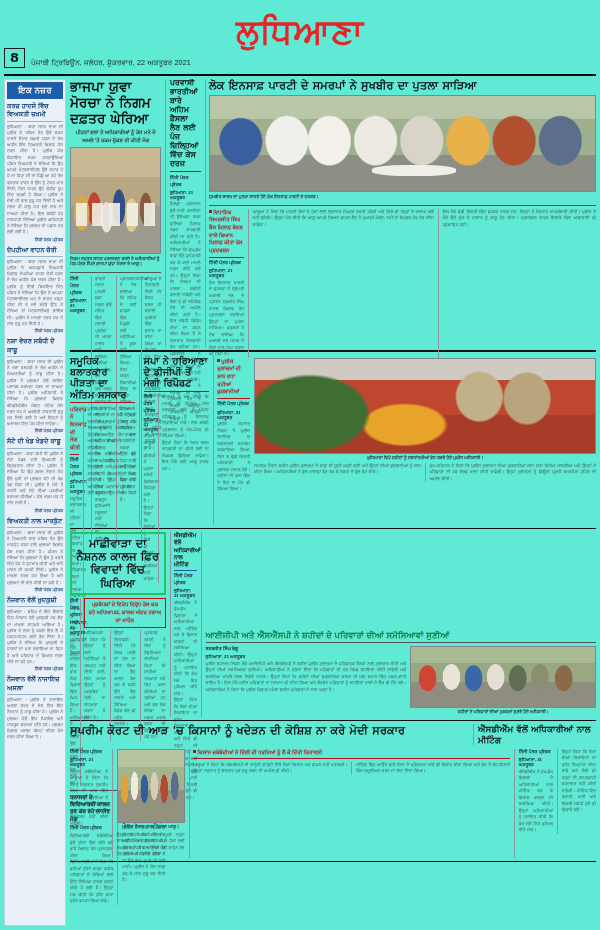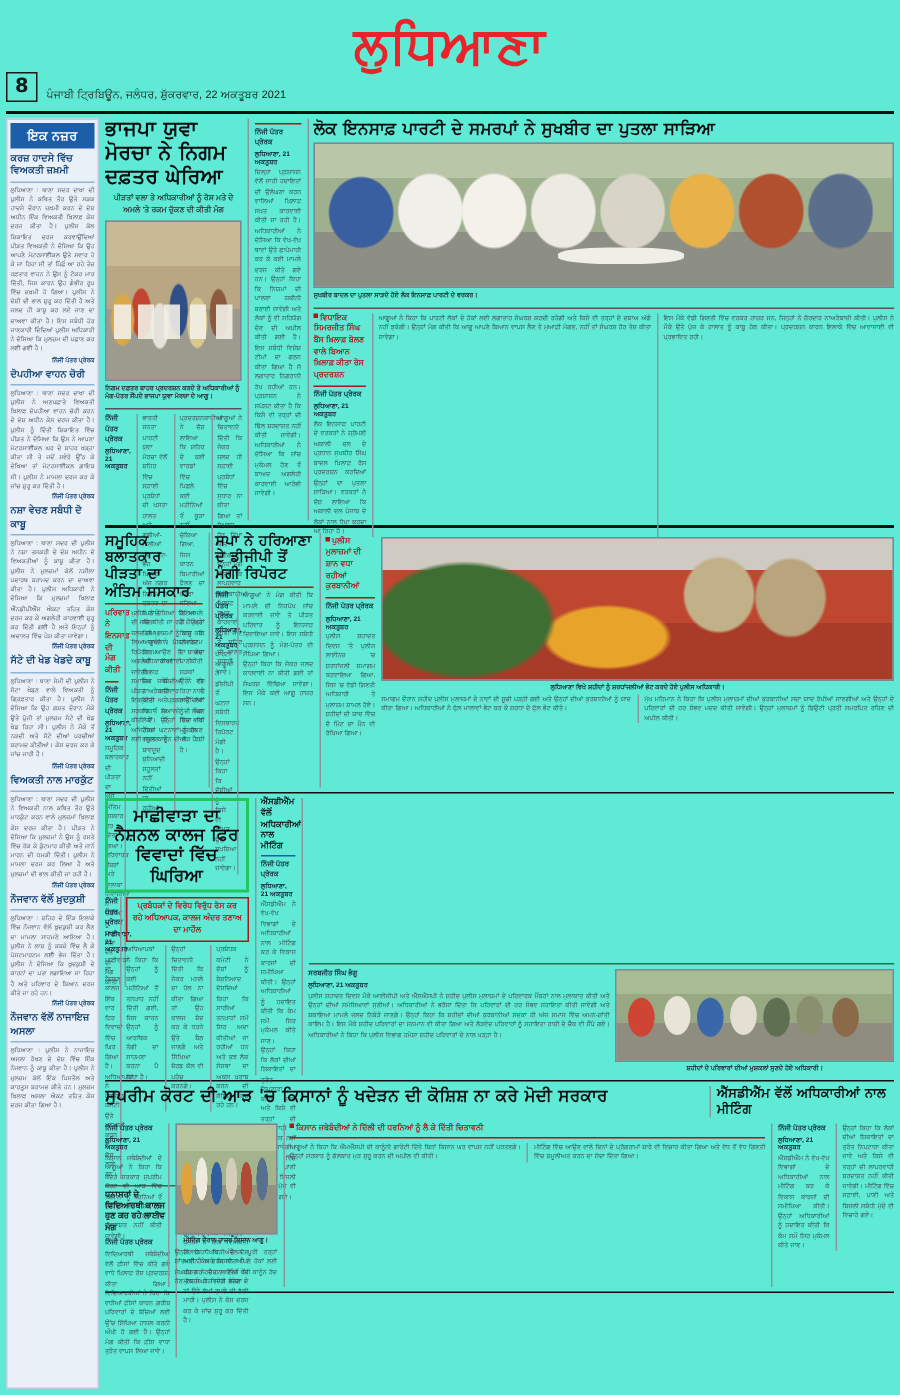--- a/index.html
+++ b/index.html
@@ -392,20 +392,21 @@
             <div class="sep-v"></div>
             <div class="col" style="width:44px;">
               <div class="body-text">ਆਗੂਆਂ ਨੇ ਚਿਤਾਵਨੀ ਦਿੱਤੀ ਕਿ ਜੇਕਰ ਜਲਦ ਹੀ ਸਫ਼ਾਈ ਪ੍ਰਬੰਧਾਂ ਵਿੱਚ ਸੁਧਾਰ ਨਾ ਕੀਤਾ ਗਿਆ ਤਾਂ ਸੰਘਰਸ਼ ਹੋਰ ਤਿੱਖਾ ਕੀਤਾ ਜਾਵੇਗਾ। ਉਨ੍ਹਾਂ ਮੰਗ ਕੀਤੀ ਕਿ ਲਾਪਰਵਾਹ ਅਧਿਕਾਰੀਆਂ ਖ਼ਿਲਾਫ਼ ਸਖ਼ਤ ਕਾਰਵਾਈ ਕੀਤੀ ਜਾਵੇ ਤੇ ਸ਼ਹਿਰ ਦੀ ਹਾਲਤ ਸੁਧਾਰੀ ਜਾਵੇ।</div>
             </div>
           </div>
         </section>
 
         <div class="sep-v"></div>
 
         <section class="col" style="width:62px;">
+          <div class="headline h-tiny">ਪਰਵਾਸੀ ਭਾਰਤੀਆਂ ਬਾਰੇ ਅਹਿਮ ਫ਼ੈਸਲਾ ਲੈਣ ਲਈ ਪੰਜ ਜ਼ਿਲ੍ਹਿਆਂ ਵਿੱਚ ਕੇਸ ਦਰਜ</div>
           <div class="red-bar"></div>
           <div class="byline">ਨਿੱਜੀ ਪੱਤਰ ਪ੍ਰੇਰਕ</div>
           <div class="dateloc">ਲੁਧਿਆਣਾ, 21 ਅਕਤੂਬਰ</div>
           <div class="body-text">ਜ਼ਿਲ੍ਹਾ ਪ੍ਰਸ਼ਾਸਨ ਵੱਲੋਂ ਜਾਰੀ ਹਦਾਇਤਾਂ ਦੀ ਉਲੰਘਣਾ ਕਰਨ ਵਾਲਿਆਂ ਖ਼ਿਲਾਫ਼ ਸਖ਼ਤ ਕਾਰਵਾਈ ਕੀਤੀ ਜਾ ਰਹੀ ਹੈ। ਅਧਿਕਾਰੀਆਂ ਨੇ ਦੱਸਿਆ ਕਿ ਵੱਖ-ਵੱਖ ਥਾਵਾਂ ਉਤੇ ਛਾਪੇਮਾਰੀ ਕਰ ਕੇ ਕਈ ਮਾਮਲੇ ਦਰਜ ਕੀਤੇ ਗਏ ਹਨ। ਉਨ੍ਹਾਂ ਕਿਹਾ ਕਿ ਨਿਯਮਾਂ ਦੀ ਪਾਲਣਾ ਯਕੀਨੀ ਬਣਾਈ ਜਾਵੇਗੀ ਅਤੇ ਲੋਕਾਂ ਨੂੰ ਵੀ ਸਹਿਯੋਗ ਦੇਣ ਦੀ ਅਪੀਲ ਕੀਤੀ ਗਈ ਹੈ। ਇਸ ਸਬੰਧੀ ਵਿਸ਼ੇਸ਼ ਟੀਮਾਂ ਦਾ ਗਠਨ ਕੀਤਾ ਗਿਆ ਹੈ ਜੋ ਲਗਾਤਾਰ ਨਿਗਰਾਨੀ ਰੱਖ ਰਹੀਆਂ ਹਨ। ਪ੍ਰਸ਼ਾਸਨ ਨੇ ਸਪੱਸ਼ਟ ਕੀਤਾ ਹੈ ਕਿ ਕਿਸੇ ਵੀ ਤਰ੍ਹਾਂ ਦੀ ਢਿੱਲ ਬਰਦਾਸ਼ਤ ਨਹੀਂ ਕੀਤੀ ਜਾਵੇਗੀ। ਅਧਿਕਾਰੀਆਂ ਨੇ ਦੱਸਿਆ ਕਿ ਜਾਂਚ ਮੁਕੰਮਲ ਹੋਣ ਤੋਂ ਬਾਅਦ ਅਗਲੇਰੀ ਕਾਰਵਾਈ ਆਰੰਭੀ ਜਾਵੇਗੀ।</div>
         </section>
 
         <div class="sep-v"></div>
 
         <section class="col" style="flex:1 1 auto;">
           <div class="headline h-major">ਲੋਕ ਇਨਸਾਫ਼ ਪਾਰਟੀ ਦੇ ਸਮਰਪਾਂ ਨੇ ਸੁਖਬੀਰ ਦਾ ਪੁਤਲਾ ਸਾੜਿਆ</div>
@@ -557,20 +558,21 @@
           <div class="blue-rule"></div>
           <div class="byline">ਨਿੱਜੀ ਪੱਤਰ ਪ੍ਰੇਰਕ</div>
           <div class="dateloc">ਲੁਧਿਆਣਾ, 21 ਅਕਤੂਬਰ</div>
           <div class="body-text">ਐੱਸਡੀਐੱਮ ਨੇ ਵੱਖ-ਵੱਖ ਵਿਭਾਗਾਂ ਦੇ ਅਧਿਕਾਰੀਆਂ ਨਾਲ ਮੀਟਿੰਗ ਕਰ ਕੇ ਵਿਕਾਸ ਕਾਰਜਾਂ ਦੀ ਸਮੀਖਿਆ ਕੀਤੀ। ਉਨ੍ਹਾਂ ਅਧਿਕਾਰੀਆਂ ਨੂੰ ਹਦਾਇਤ ਕੀਤੀ ਕਿ ਕੰਮ ਸਮੇਂ ਸਿਰ ਮੁਕੰਮਲ ਕੀਤੇ ਜਾਣ।</div>
           <div class="body-text">ਉਨ੍ਹਾਂ ਕਿਹਾ ਕਿ ਲੋਕਾਂ ਦੀਆਂ ਸ਼ਿਕਾਇਤਾਂ ਦਾ ਤੁਰੰਤ ਨਿਪਟਾਰਾ ਕੀਤਾ ਜਾਵੇ ਅਤੇ ਕਿਸੇ ਵੀ ਤਰ੍ਹਾਂ ਦੀ ਲਾਪਰਵਾਹੀ ਬਰਦਾਸ਼ਤ ਨਹੀਂ ਕੀਤੀ ਜਾਵੇਗੀ। ਮੀਟਿੰਗ ਵਿੱਚ ਸਫ਼ਾਈ, ਪਾਣੀ ਅਤੇ ਬਿਜਲੀ ਸਬੰਧੀ ਮੁੱਦੇ ਵੀ ਵਿਚਾਰੇ ਗਏ।</div>
         </section>
 
         <div class="sep-v"></div>
 
         <section class="col" style="flex:1 1 auto;align-self:flex-end;">
+          <div class="green-head">ਆਈਜੀਪੀ ਅਤੇ ਐੱਸਐੱਸਪੀ ਨੇ ਸ਼ਹੀਦਾਂ ਦੇ ਪਰਿਵਾਰਾਂ ਦੀਆਂ ਸਮੱਸਿਆਵਾਂ ਸੁਣੀਆਂ</div>
           <div class="hrule thin" style="margin:2px 0 3px;"></div>
           <div class="col-wrap" style="gap:4px;">
             <div class="col" style="flex:1 1 52%;">
               <div class="byline">ਸਰਬਜੀਤ ਸਿੰਘ ਭੰਗੂ</div>
               <div class="dateloc">ਲੁਧਿਆਣਾ, 21 ਅਕਤੂਬਰ</div>
               <div class="body-text">ਪੁਲੀਸ ਸ਼ਹਾਦਤ ਦਿਵਸ ਮੌਕੇ ਆਈਜੀਪੀ ਅਤੇ ਐੱਸਐੱਸਪੀ ਨੇ ਸ਼ਹੀਦ ਪੁਲੀਸ ਮੁਲਾਜ਼ਮਾਂ ਦੇ ਪਰਿਵਾਰਕ ਮੈਂਬਰਾਂ ਨਾਲ ਮੁਲਾਕਾਤ ਕੀਤੀ ਅਤੇ ਉਨ੍ਹਾਂ ਦੀਆਂ ਸਮੱਸਿਆਵਾਂ ਸੁਣੀਆਂ। ਅਧਿਕਾਰੀਆਂ ਨੇ ਭਰੋਸਾ ਦਿੱਤਾ ਕਿ ਪਰਿਵਾਰਾਂ ਦੀ ਹਰ ਸੰਭਵ ਸਹਾਇਤਾ ਕੀਤੀ ਜਾਵੇਗੀ ਅਤੇ ਬਕਾਇਆ ਮਾਮਲੇ ਜਲਦ ਨਿਬੇੜੇ ਜਾਣਗੇ। ਉਨ੍ਹਾਂ ਕਿਹਾ ਕਿ ਸ਼ਹੀਦਾਂ ਦੀਆਂ ਕੁਰਬਾਨੀਆਂ ਸਦਕਾ ਹੀ ਅੱਜ ਸਮਾਜ ਵਿੱਚ ਅਮਨ-ਸ਼ਾਂਤੀ ਕਾਇਮ ਹੈ। ਇਸ ਮੌਕੇ ਸ਼ਹੀਦ ਪਰਿਵਾਰਾਂ ਦਾ ਸਨਮਾਨ ਵੀ ਕੀਤਾ ਗਿਆ ਅਤੇ ਲੋੜਵੰਦ ਪਰਿਵਾਰਾਂ ਨੂੰ ਸਹਾਇਤਾ ਰਾਸ਼ੀ ਦੇ ਚੈੱਕ ਵੀ ਸੌਂਪੇ ਗਏ। ਅਧਿਕਾਰੀਆਂ ਨੇ ਕਿਹਾ ਕਿ ਪੁਲੀਸ ਵਿਭਾਗ ਹਮੇਸ਼ਾ ਸ਼ਹੀਦ ਪਰਿਵਾਰਾਂ ਦੇ ਨਾਲ ਖੜ੍ਹਾ ਹੈ।</div>
             </div>
             <div class="col" style="flex:1 1 48%;">
               <div class="photo ph-group" style="height:62px;">
                 <div class="sky"></div>

